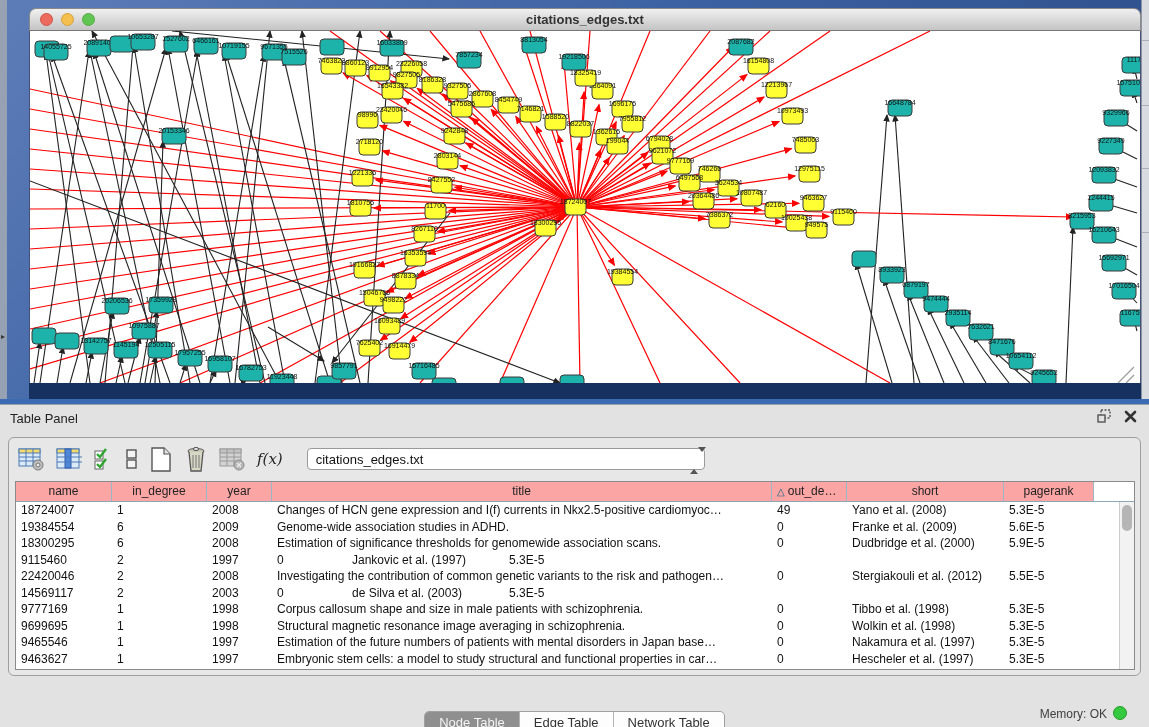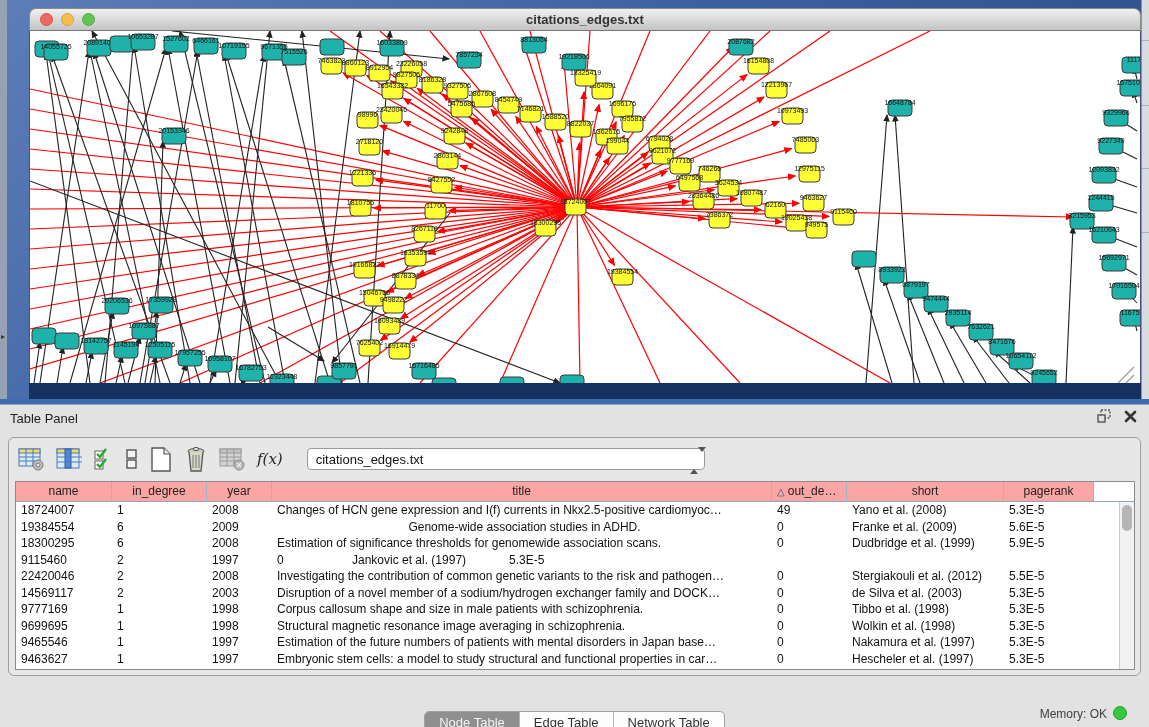--- a/index.html
+++ b/index.html
@@ -594,32 +594,32 @@
             <div class="td" style="width: 65px;">2008</div>
             <div class="td" style="width: 500px;">Changes of HCN gene expression and I(f) currents in Nkx2.5-positive cardiomyoc…</div>
             <div class="td" style="width: 75px;">49</div>
             <div class="td" style="width: 157px;">Yano et al. (2008)</div>
             <div class="td" style="width: 90px;">5.3E-5</div>
           </div>
           <div class="tr">
             <div class="td" style="width: 96px;">19384554</div>
             <div class="td" style="width: 95px;">6</div>
             <div class="td" style="width: 65px;">2009</div>
-            <div class="td" style="width: 500px; text-align: center;">Genome-wide association studies in ADHD.</div>
+            <div class="td" style="width: 500px;">Genome-wide association studies in ADHD.</div>
             <div class="td" style="width: 75px;">0</div>
             <div class="td" style="width: 157px;">Franke et al. (2009)</div>
             <div class="td" style="width: 90px;">5.6E-5</div>
           </div>
           <div class="tr">
             <div class="td" style="width: 96px;">18300295</div>
             <div class="td" style="width: 95px;">6</div>
             <div class="td" style="width: 65px;">2008</div>
             <div class="td" style="width: 500px;">Estimation of significance thresholds for genomewide association scans.</div>
             <div class="td" style="width: 75px;">0</div>
-            <div class="td" style="width: 157px;">Dudbridge et al. (1999)</div>
+            <div class="td" style="width: 157px;">Dudbridge et al. (2000)</div>
             <div class="td" style="width: 90px;">5.9E-5</div>
           </div>
           <div class="tr">
             <div class="td" style="width: 96px;">9115460</div>
             <div class="td" style="width: 95px;">2</div>
             <div class="td" style="width: 65px;">1997</div>
             <div class="td" style="width: 75px;">0</div>
             <div class="td" style="width: 157px;">Jankovic et al. (1997)</div>
             <div class="td" style="width: 90px;">5.3E-5</div>
           </div>
@@ -629,21 +629,20 @@
             <div class="td" style="width: 65px;">2008</div>
             <div class="td" style="width: 500px;">Investigating the contribution of common genetic variants to the risk and pathogen…</div>
             <div class="td" style="width: 75px;">0</div>
             <div class="td" style="width: 157px;">Stergiakouli et al. (2012)</div>
             <div class="td" style="width: 90px;">5.5E-5</div>
           </div>
           <div class="tr">
             <div class="td" style="width: 96px;">14569117</div>
             <div class="td" style="width: 95px;">2</div>
             <div class="td" style="width: 65px;">2003</div>
-            <div class="td" style="width: 500px;">Disruption of a novel member of a sodium/hydrogen exchanger family and DOCK…</div>
             <div class="td" style="width: 75px;">0</div>
             <div class="td" style="width: 157px;">de Silva et al. (2003)</div>
             <div class="td" style="width: 90px;">5.3E-5</div>
           </div>
           <div class="tr">
             <div class="td" style="width: 96px;">9777169</div>
             <div class="td" style="width: 95px;">1</div>
             <div class="td" style="width: 65px;">1998</div>
             <div class="td" style="width: 500px;">Corpus callosum shape and size in male patients with schizophrenia.</div>
             <div class="td" style="width: 75px;">0</div>

